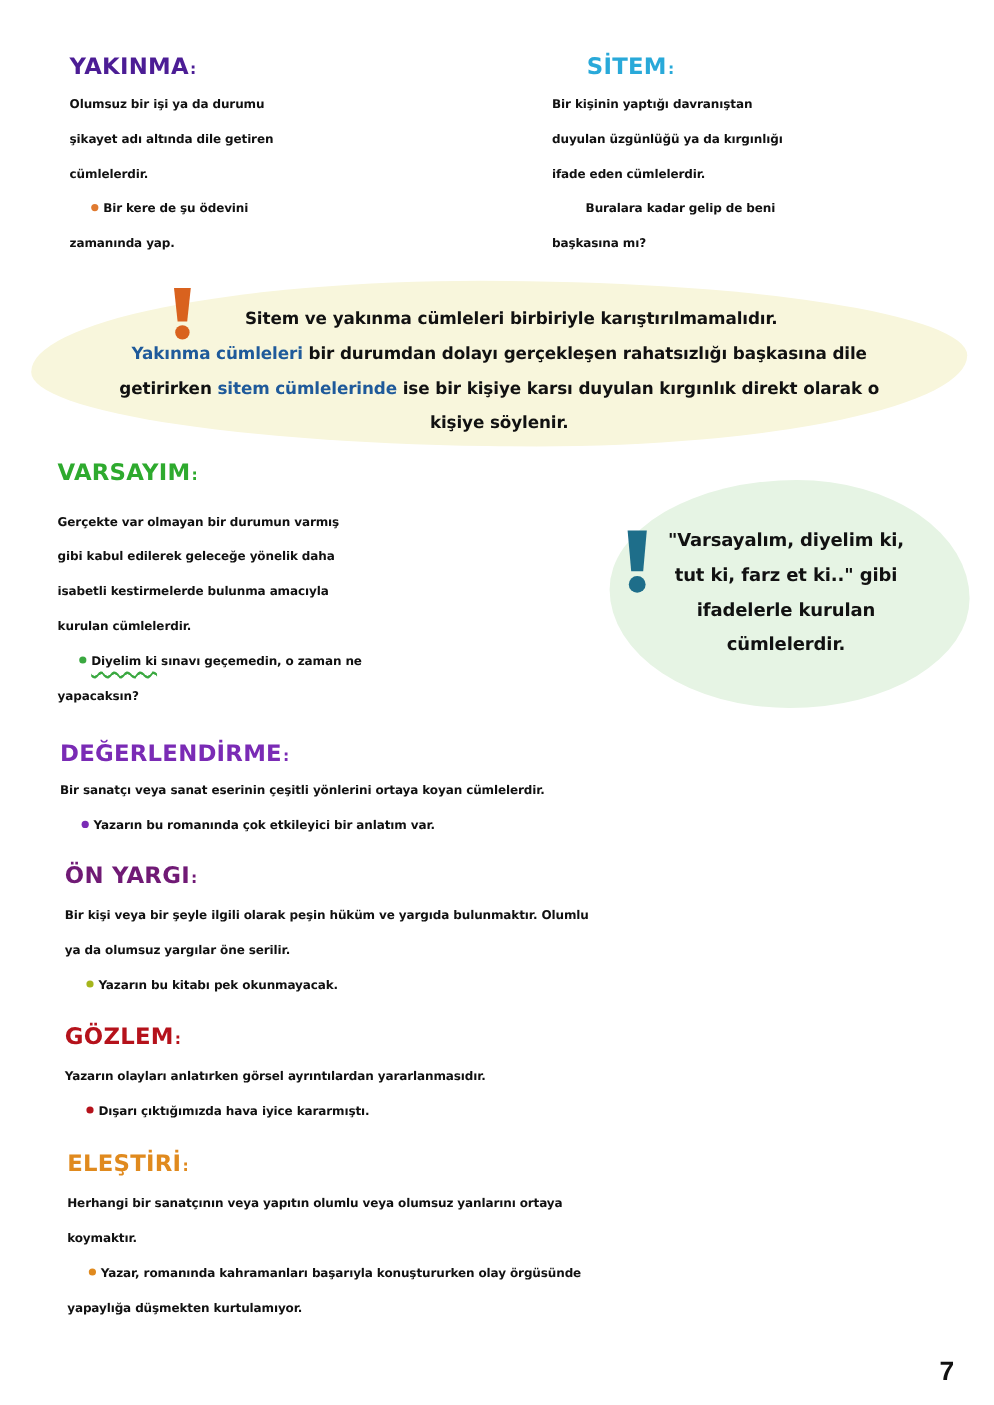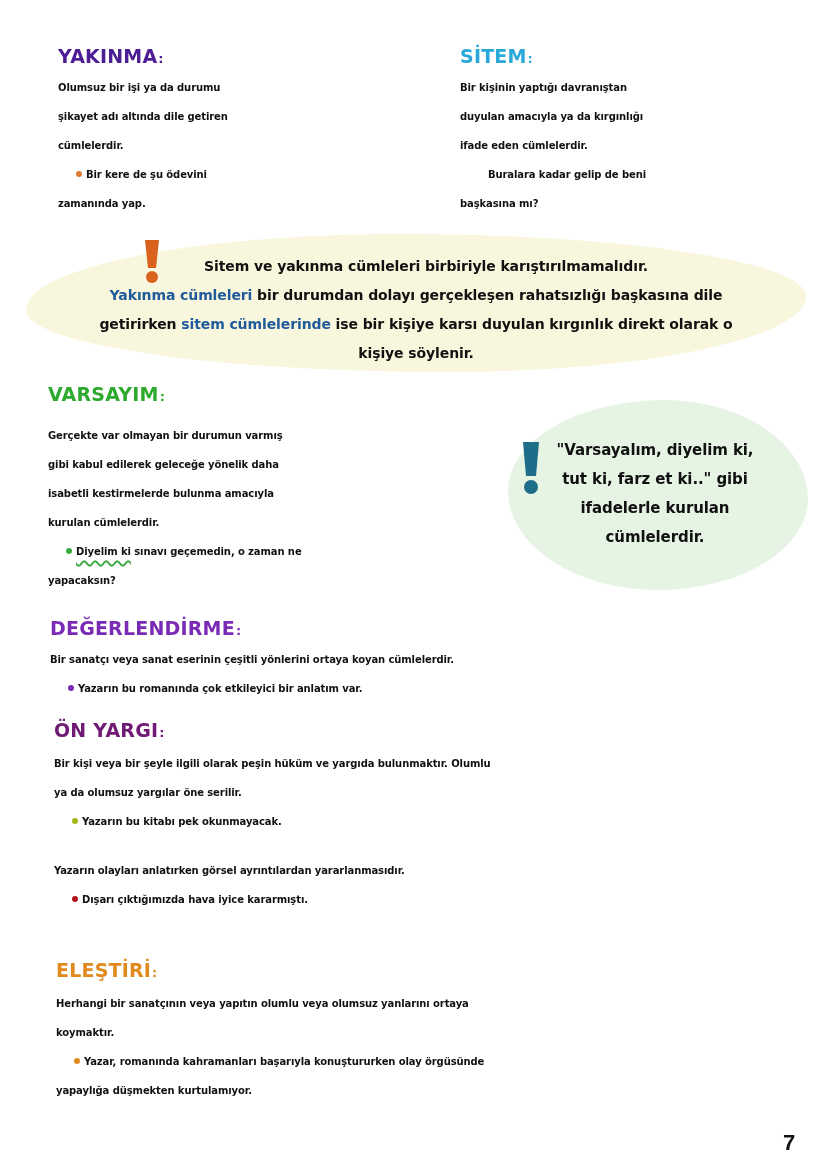--- a/index.html
+++ b/index.html
@@ -53,26 +53,26 @@
   <div class="body-text" style="margin-top:2px;">
     <span class="line">Olumsuz bir işi ya da durumu</span>
     <span class="line">şikayet adı altında dile getiren</span>
     <span class="line">cümlelerdir.</span>
     <span class="line indent1"><span class="bullet" style="background:#e07a30;"></span><span>Bir kere de şu ödevini</span></span>
     <span class="line">zamanında yap.</span>
   </div>
 </div>
 
 <div class="abs" style="left:460px; top:44px;">
-  <div class="heading" style="color:#29a9d9;">
+  <div class="heading" style="color:#29a9d9;margin-left:29px;">
     <span>SİTEM</span><span class="colon">:</span>
   </div>
   <div class="body-text" style="margin-top:2px;">
     <span class="line">Bir kişinin yaptığı davranıştan</span>
-    <span class="line">duyulan amacıyla ya da kırgınlığı</span>
+    <span class="line">duyulan üzgünlüğü ya da kırgınlığı</span>
     <span class="line">ifade eden cümlelerdir.</span>
     <span class="line indent2">Buralara kadar gelip de beni</span>
     <span class="line">başkasına mı?</span>
   </div>
 </div>
 
 <div class="abs blob-yellow"></div>
 <div class="abs" style="left:26px; top:234px; width:780px;">
   <svg class="excl" width="20" height="46" viewBox="0 0 20 46" style="left:116px; top:4px;">
     <path d="M3 2 L17 2 L14 30 L6 30 Z" fill="#d9621e"></path>
@@ -129,20 +129,23 @@
     <span>ÖN YARGI</span><span class="colon">:</span>
   </div>
   <div class="body-text" style="margin-top:4px;">
     <span class="line">Bir kişi veya bir şeyle ilgili olarak peşin hüküm ve yargıda bulunmaktır. Olumlu</span>
     <span class="line">ya da olumsuz yargılar öne serilir.</span>
     <span class="line indent1"><span class="bullet" style="background:#a5b51c;"></span><span>Yazarın bu kitabı pek okunmayacak.</span></span>
   </div>
 </div>
 
 <div class="abs" style="left:54px; top:852px;">
+  <div class="heading" style="color:#b5121b;">
+    <span>GÖZLEM</span><span class="colon">:</span>
+  </div>
   <div class="body-text" style="margin-top:4px;">
     <span class="line">Yazarın olayları anlatırken görsel ayrıntılardan yararlanmasıdır.</span>
     <span class="line indent1"><span class="bullet" style="background:#b5121b;"></span><span>Dışarı çıktığımızda hava iyice kararmıştı.</span></span>
   </div>
 </div>
 
 <div class="abs" style="left:56px; top:958px;">
   <div class="heading" style="color:#e08a1e;">
     <span>ELEŞTİRİ</span><span class="colon">:</span>
   </div>

